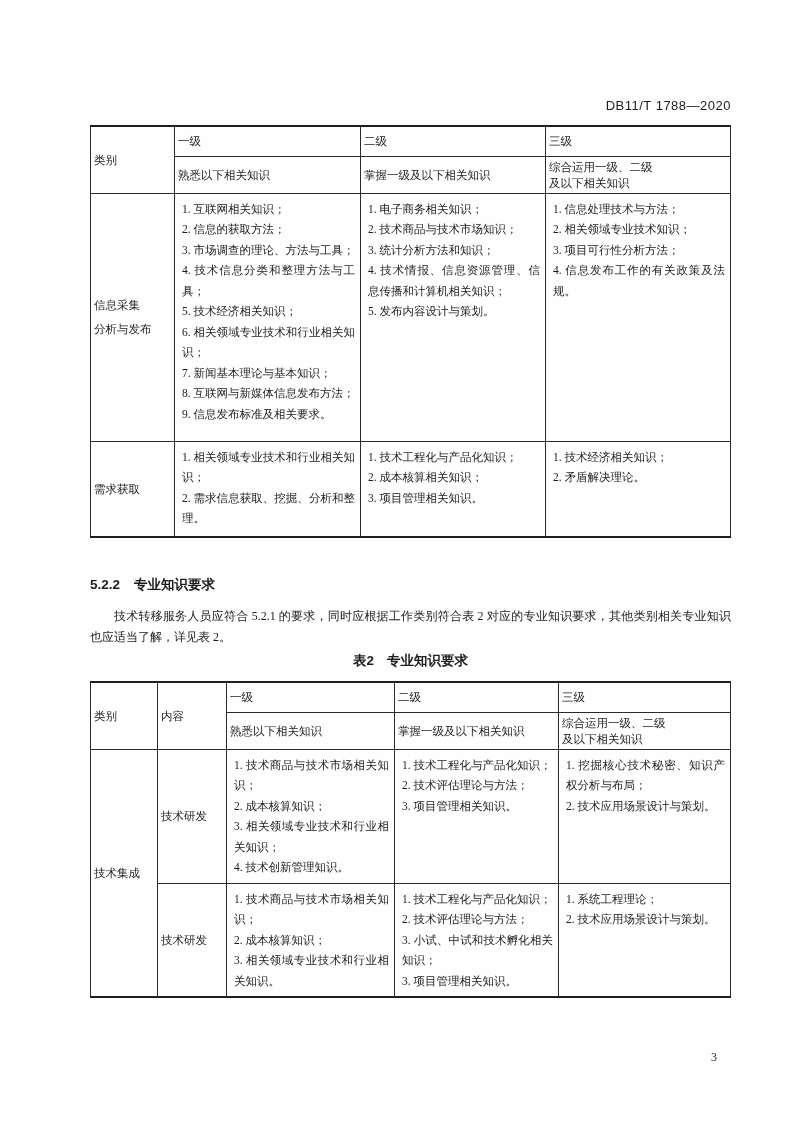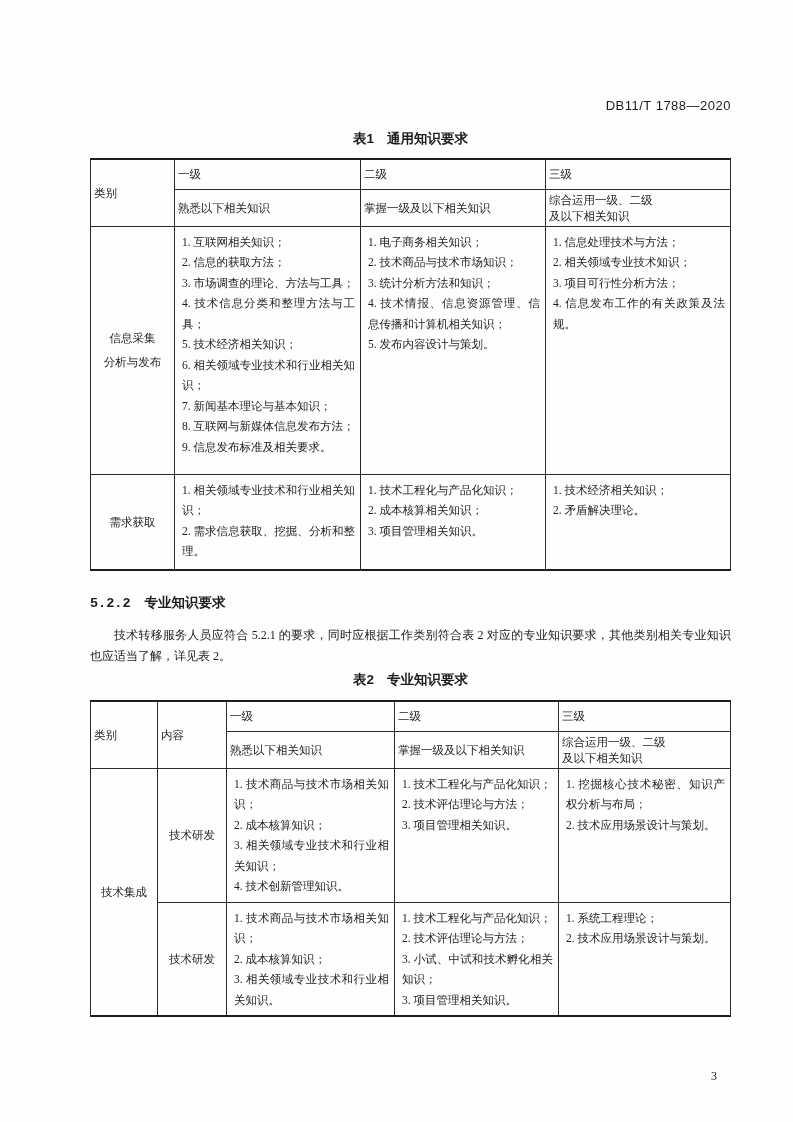--- a/index.html
+++ b/index.html
@@ -50,37 +50,37 @@
   }
   tr.hrow1 { height: 30px; }
   tr.hrow2 { height: 36px; }
   td.hd {
     vertical-align: middle;
     white-space: pre-line;
     line-height: 16px;
     padding: 2px 3px;
   }
   td.cat {
-    text-align: center;
+    text-align: left;
     vertical-align: middle;
     white-space: pre-line;
     line-height: 24px;
     padding: 2px 3px;
   }
   td.list {
     text-align: left;
     vertical-align: top;
     white-space: pre-line;
     line-height: 20.5px;
     padding: 5px 5px 5px 7px;
     text-align: justify;
   }
   .sec-heading {
-    margin-top: 24px;
-    font-family: Liberation Mono, monospace;
+    margin-top: 38px;
+    font-family: Liberation Sans, sans-serif;
     font-weight: bold;
     font-size: 13.5px;
     line-height: 17px;
   }
   .sec-title { margin-left: 14px; }
   .para {
     margin-top: 13px;
     font-size: 12px;
     line-height: 21px;
     text-indent: 2em;
@@ -93,23 +93,20 @@
     font-size: 12px;
   }
 </style>
 </head>
 <body>
 
 <div class="page">
 
   <div class="doc-number">DB11/T 1788—2020</div>
 
-  <div class="caption caption-1">
-    <span>表1</span><span class="cap-title">通用知识要求</span>
-  </div>
 
   <table class="t t1">
     <colgroup>
         <col style="width:84px">
         <col style="width:186px">
         <col style="width:185px">
         <col>
       </colgroup>
     <tbody>
       <tr class="hrow1">

